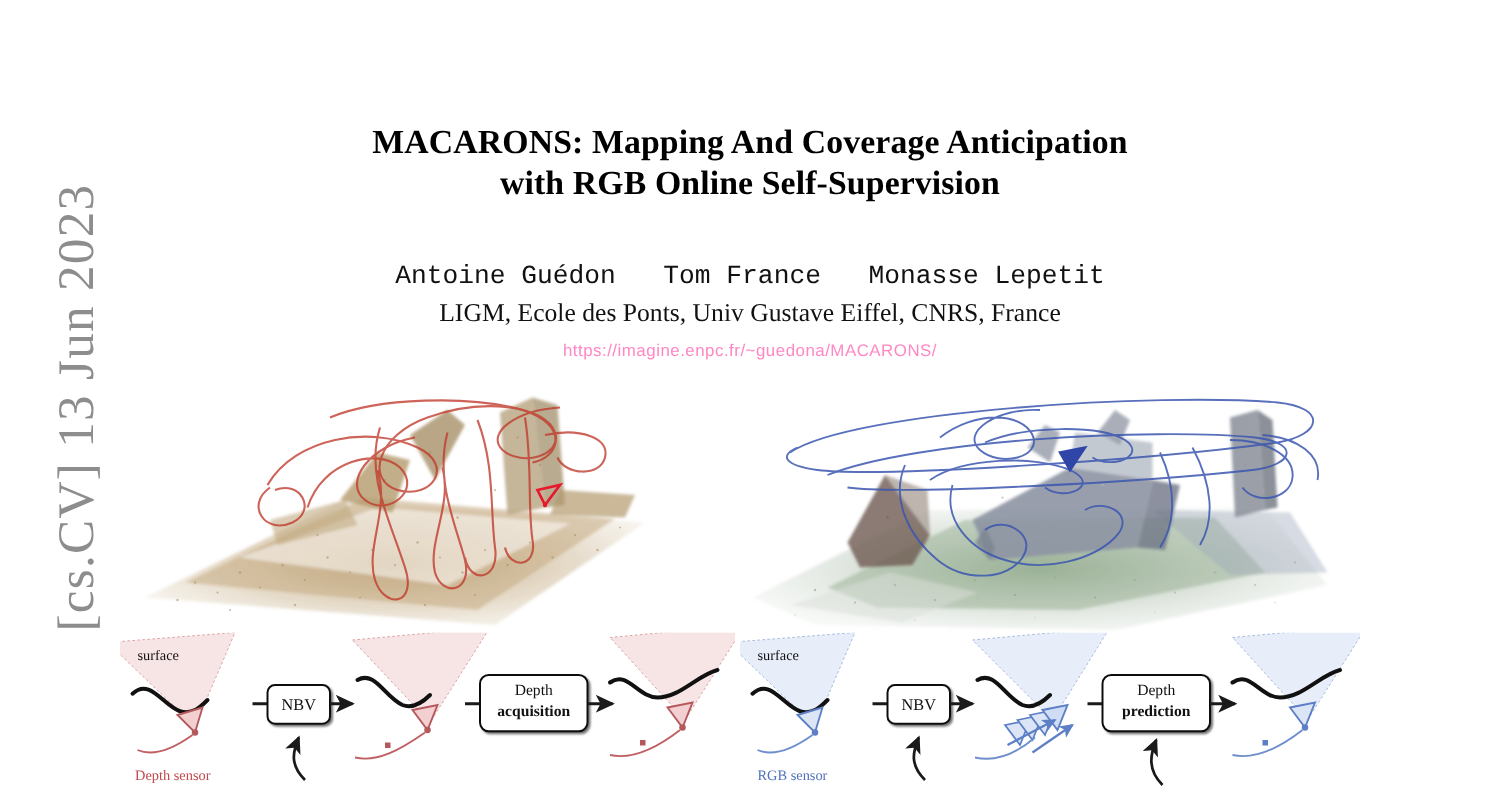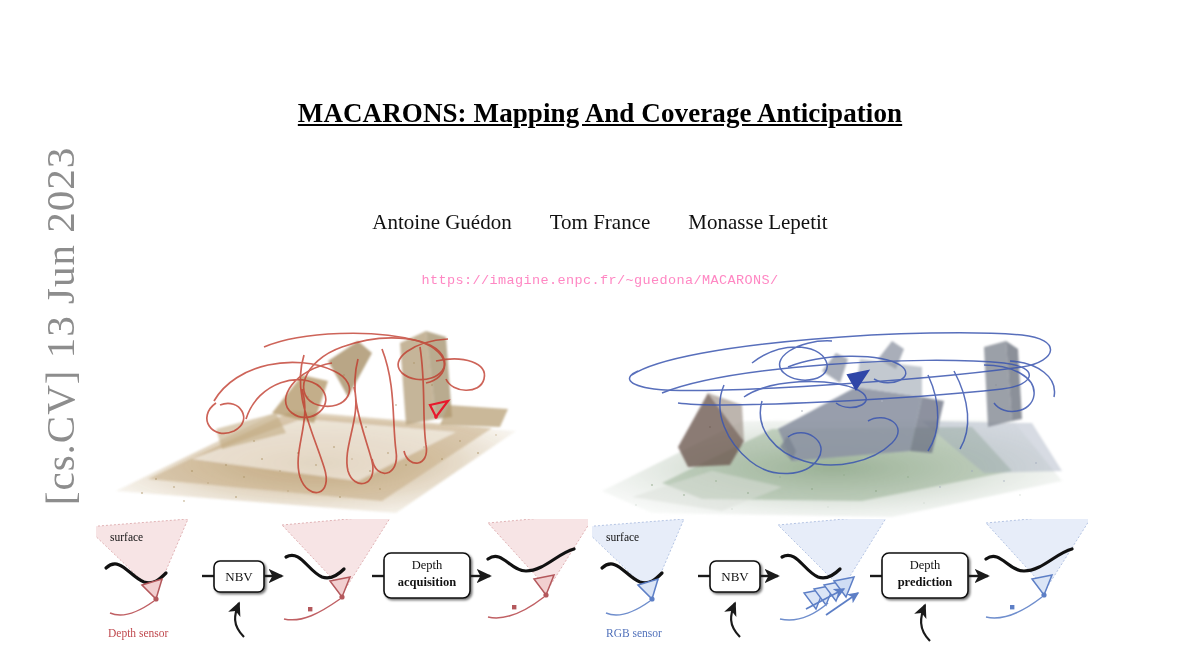--- a/index.html
+++ b/index.html
@@ -18,43 +18,43 @@
     display:flex;align-items:center;justify-content:center;
     color:#8d8d8d;font-family:"Liberation Serif",serif;
     font-size:41px;letter-spacing:1px;white-space:nowrap;
     user-select:none;
   }
 
   
   #title{
     position:absolute;left:0;right:0;top:97px;
     text-align:center;font-weight:bold;color:#000;
-    font-size:27px;line-height:33px;letter-spacing:0.1px;text-decoration:underline;
+    font-size:27px;line-height:33px;letter-spacing:0.1px;
   }
   #title .ln{display:block;}
 
   
   #authors{
     position:absolute;left:0;right:0;top:210px;text-align:center;
-    font-size:21px;color:#111;
+    font-size:21px;color:#111;font-family:Liberation Mono, monospace;
   }
   #authors .names{display:flex;justify-content:center;gap:38px;}
   #authors .names span{white-space:nowrap;}
   #affil{
     position:absolute;left:0;right:0;top:240px;text-align:center;
     font-size:20.5px;color:#111;
   }
   #url{
     position:absolute;left:0;right:0;top:273px;text-align:center;
-    font-family:Liberation Mono, monospace;
+    font-family:Liberation Sans, sans-serif;
     font-size:13.5px;letter-spacing:0.4px;
   }
 
   
-  #figure{position:absolute;left:0;top:301px;width:1078px;height:343px;}
+  #figure{position:absolute;left:0;top:288px;width:1078px;height:343px;}
   .cloud-panel{position:absolute;top:0;height:222px;overflow:hidden;}
   #cloud-left{left:96px;width:492px;}
   #cloud-right{left:592px;width:496px;}
   .cloud-panel svg{display:block;}
 
   .diagram-panel{position:absolute;top:218px;height:125px;overflow:hidden;}
   #diagram-left{left:96px;width:492px;}
   #diagram-right{left:592px;width:496px;}
   .diagram-panel svg{display:block;}
 
@@ -62,29 +62,31 @@
 </style>
 </head>
 <body>
 
 <div id="page">
 
   <div id="arxiv-stamp" style="color: rgb(141, 141, 141);">[cs.CV]  13 Jun 2023</div>
 
   <div id="title">
     <span class="ln">MACARONS: Mapping And Coverage Anticipation</span>
+    <span class="ln">with RGB Online Self-Supervision</span>
   </div>
 
   <div id="authors">
     <div class="names">
       <span>Antoine Guédon</span>
       <span>Tom France</span>
       <span>Monasse Lepetit</span>
     </div>
   </div>
+  <div id="affil">LIGM, Ecole des Ponts, Univ Gustave Eiffel, CNRS, France</div>
   <div id="url" style="color: rgb(255, 135, 195);">
     <span>https://imagine.enpc.fr/~guedona/MACARONS/</span>
   </div>
 
   <div id="figure">
 
     <div class="cloud-panel" id="cloud-left">
       <svg width="492" height="222" viewBox="0 0 492 222">
         <defs>
           <radialGradient id="tanG" cx="50%" cy="50%" r="60%">

